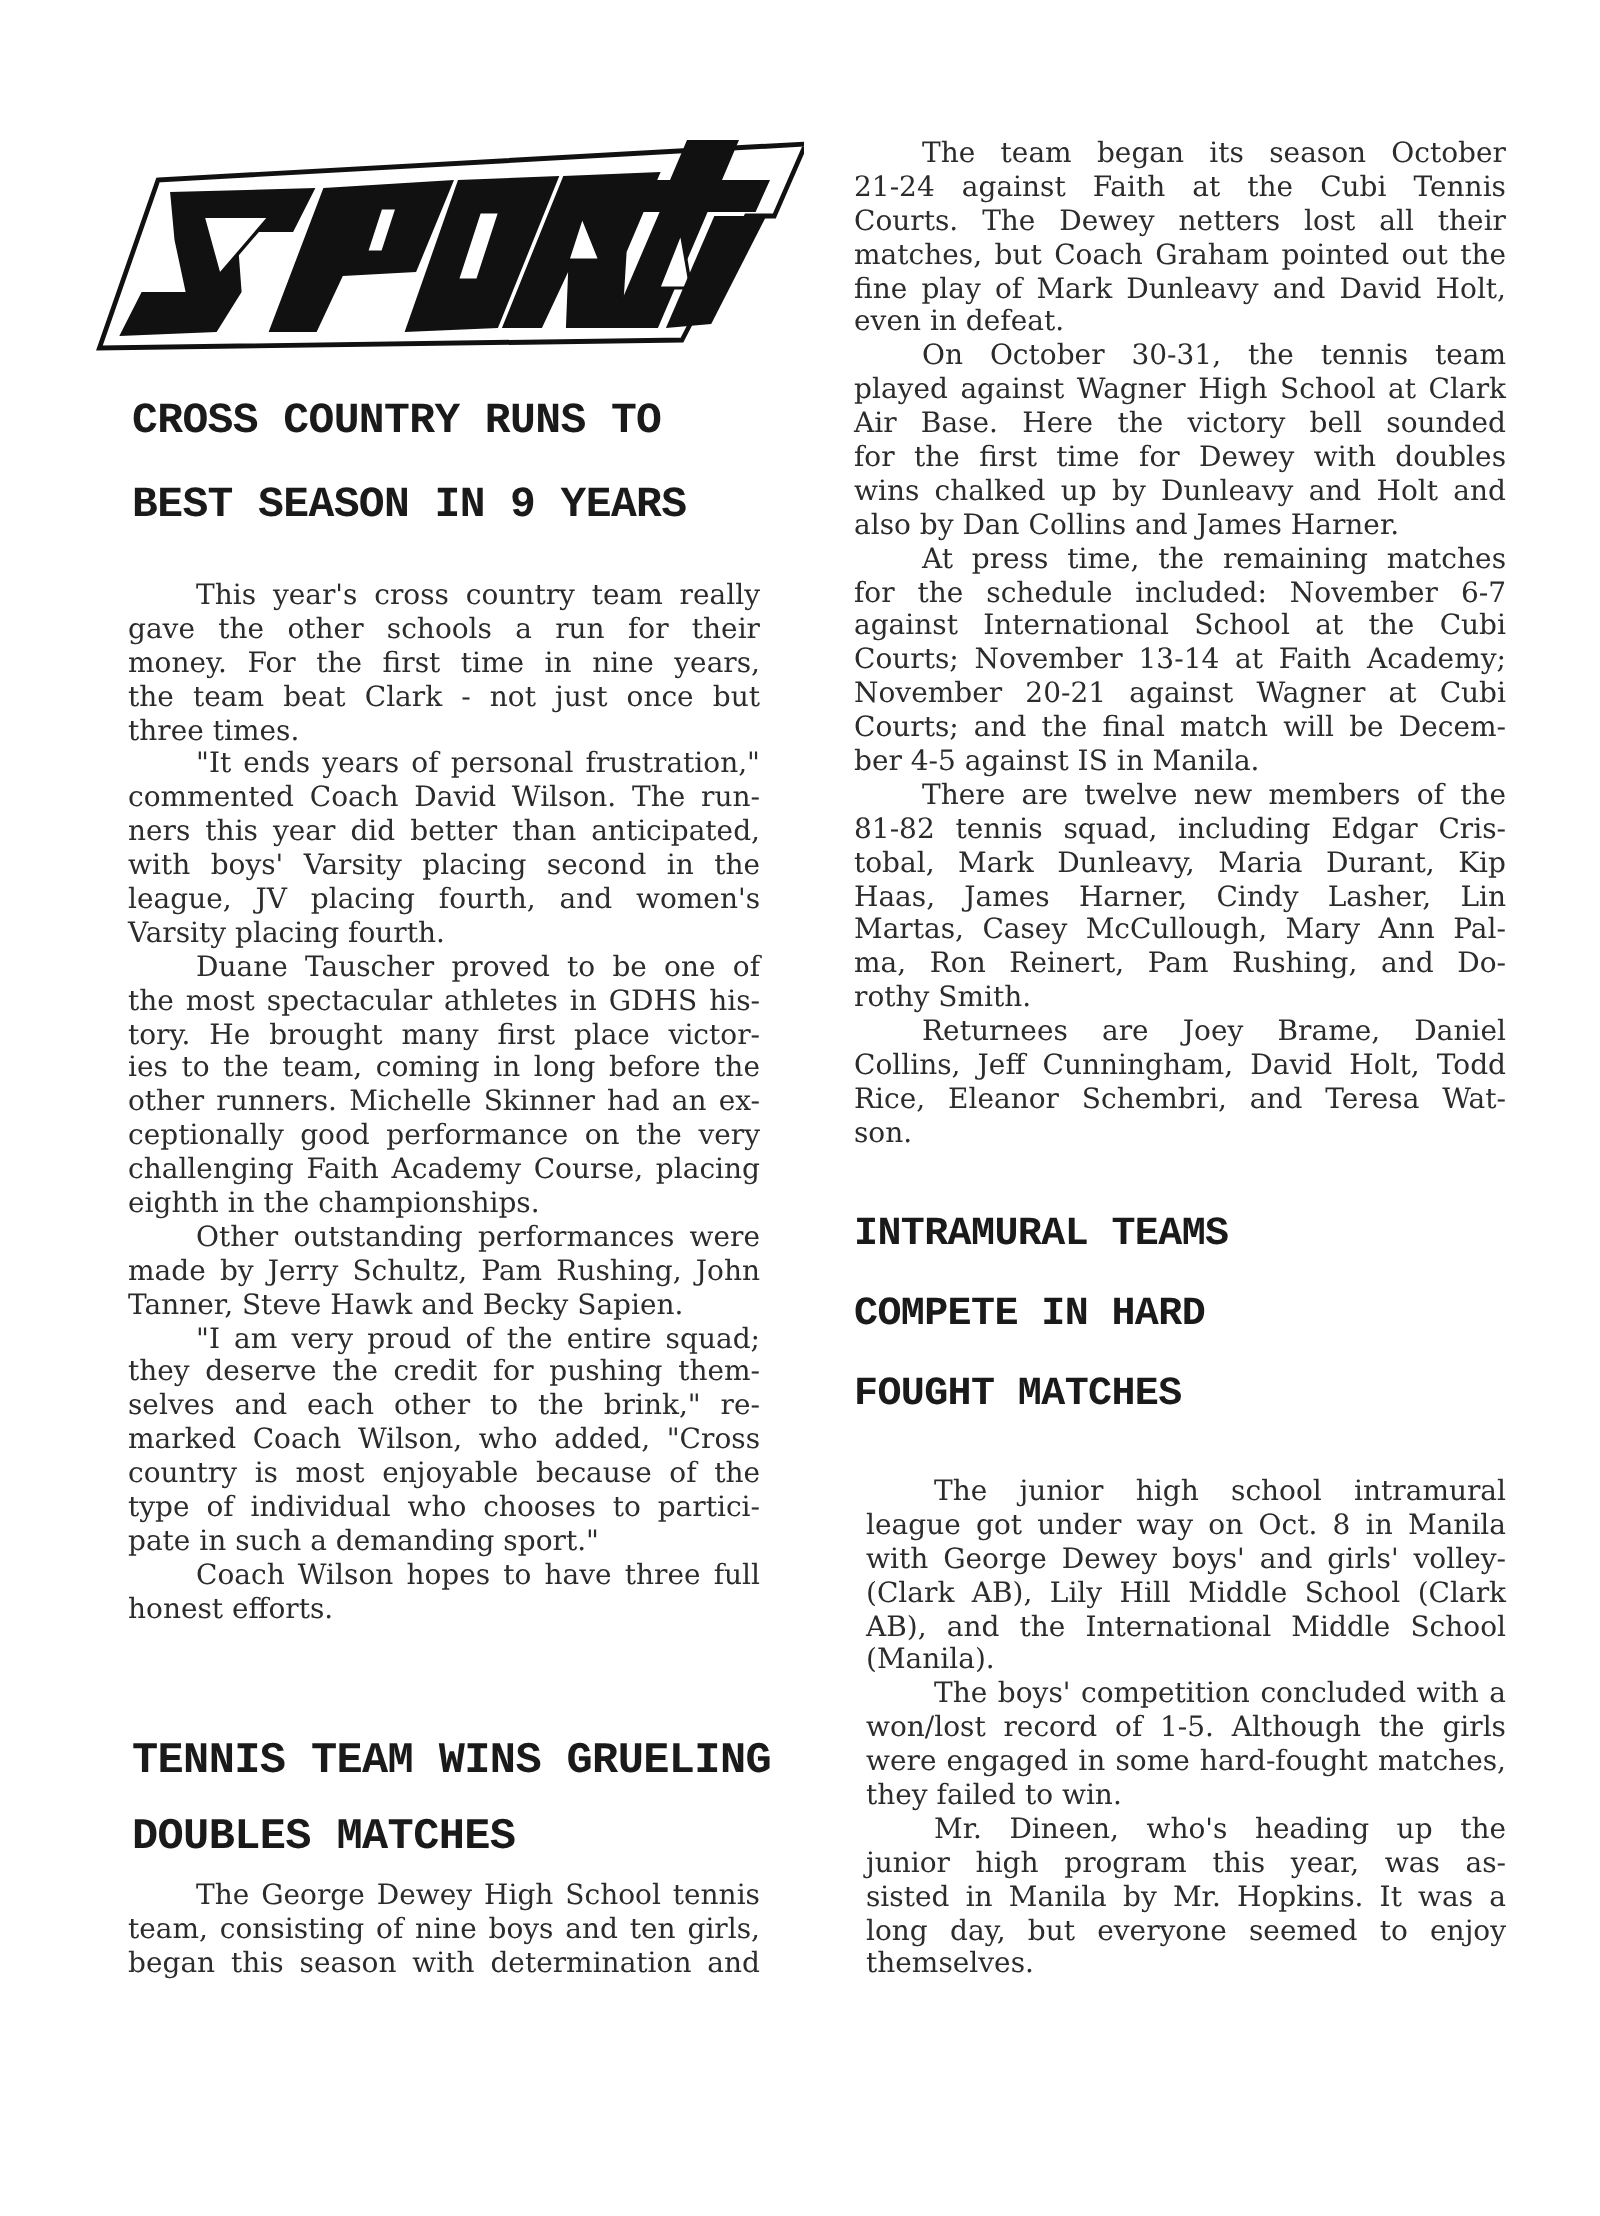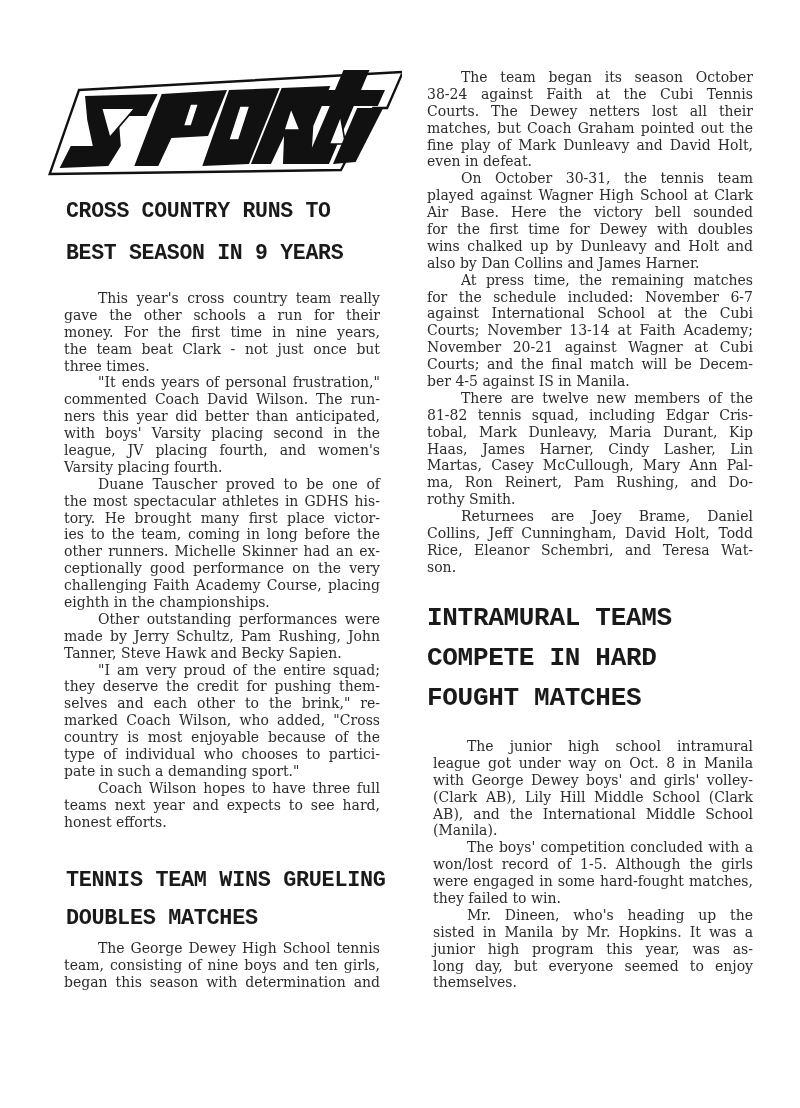--- a/index.html
+++ b/index.html
@@ -96,21 +96,20 @@
         <span class="ln ind">"I am very proud of the entire squad;</span>
         <span class="ln">they deserve the credit for pushing them-</span>
         <span class="ln">selves and each other to the brink," re-</span>
         <span class="ln">marked Coach Wilson, who added, "Cross</span>
         <span class="ln">country is most enjoyable because of the</span>
         <span class="ln">type of individual who chooses to partici-</span>
         <span class="ln last">pate in such a demanding sport."</span>
       </p>
       <p class="para" style="margin: 0px;">
         <span class="ln ind">Coach Wilson hopes to have three full</span>
-        <span class="ln">teams next year and expects to see hard,</span>
         <span class="ln last">honest efforts.</span>
       </p>
     </div>
 </div>
 
 <div class="col col-left" style="top:862px;">
   <h2 class="headline" style="font-size:21.8px;">
     <span class="hl" style="height:38px;line-height:38px;">TENNIS TEAM WINS GRUELING</span>
     <span class="hl" style="height:38px;line-height:38px;">DOUBLES MATCHES</span>
   </h2>
@@ -120,21 +119,21 @@
         <span class="ln">team, consisting of nine boys and ten girls,</span>
         <span class="ln">began this season with determination and</span>
       </p>
     </div>
 </div>
 
 <div class="col col-right" style="top:69px;">
   <div class="body-text">
       <p class="para" style="margin: 0px;">
         <span class="ln ind">The team began its season October</span>
-        <span class="ln">38-24 against Faith at the Cubi Tennis</span>
+        <span class="ln">21-24 against Faith at the Cubi Tennis</span>
         <span class="ln">Courts. The Dewey netters lost all their</span>
         <span class="ln">matches, but Coach Graham pointed out the</span>
         <span class="ln">fine play of Mark Dunleavy and David Holt,</span>
         <span class="ln last">even in defeat.</span>
       </p>
       <p class="para" style="margin: 0px;">
         <span class="ln ind">On October 30-31, the tennis team</span>
         <span class="ln">played against Wagner High School at Clark</span>
         <span class="ln">Air Base. Here the victory bell sounded</span>
         <span class="ln">for the first time for Dewey with doubles</span>
@@ -162,21 +161,21 @@
       <p class="para" style="margin: 0px;">
         <span class="ln ind">Returnees are Joey Brame, Daniel</span>
         <span class="ln">Collins, Jeff Cunningham, David Holt, Todd</span>
         <span class="ln">Rice, Eleanor Schembri, and Teresa Wat-</span>
         <span class="ln last">son.</span>
       </p>
     </div>
 </div>
 
 <div class="col col-right" style="top:598px;">
-  <h2 class="headline" style="font-size:26px;">
+  <h2 class="headline" style="font-size:20px;">
     <span class="hl" style="height:40px;line-height:40px;">INTRAMURAL TEAMS</span>
     <span class="hl" style="height:40px;line-height:40px;">COMPETE IN HARD</span>
     <span class="hl" style="height:40px;line-height:40px;">FOUGHT MATCHES</span>
   </h2>
   <div class="body-text" style="margin-top:20px; margin-left:6px;">
       <p class="para" style="margin: 0px;">
         <span class="ln ind">The junior high school intramural</span>
         <span class="ln">league got under way on Oct. 8 in Manila</span>
         <span class="ln">with George Dewey boys' and girls' volley-</span>
         <span class="ln">(Clark AB), Lily Hill Middle School (Clark</span>
@@ -184,19 +183,19 @@
         <span class="ln last">(Manila).</span>
       </p>
       <p class="para" style="margin: 0px;">
         <span class="ln ind">The boys' competition concluded with a</span>
         <span class="ln">won/lost record of 1-5. Although the girls</span>
         <span class="ln">were engaged in some hard-fought matches,</span>
         <span class="ln last">they failed to win.</span>
       </p>
       <p class="para" style="margin: 0px;">
         <span class="ln ind">Mr. Dineen, who's heading up the</span>
+        <span class="ln">junior high program this year, was as-</span>
         <span class="ln">sisted in Manila by Mr. Hopkins. It was a</span>
-        <span class="ln">junior high program this year, was as-</span>
         <span class="ln">long day, but everyone seemed to enjoy</span>
         <span class="ln last">themselves.</span>
       </p>
     </div>
 </div>
 
 </body></html>

